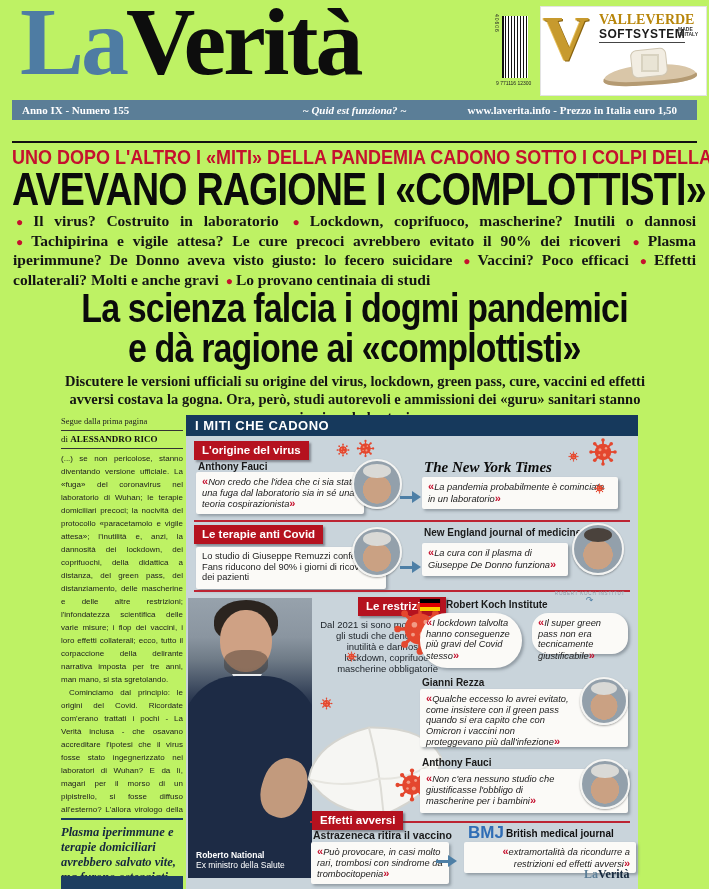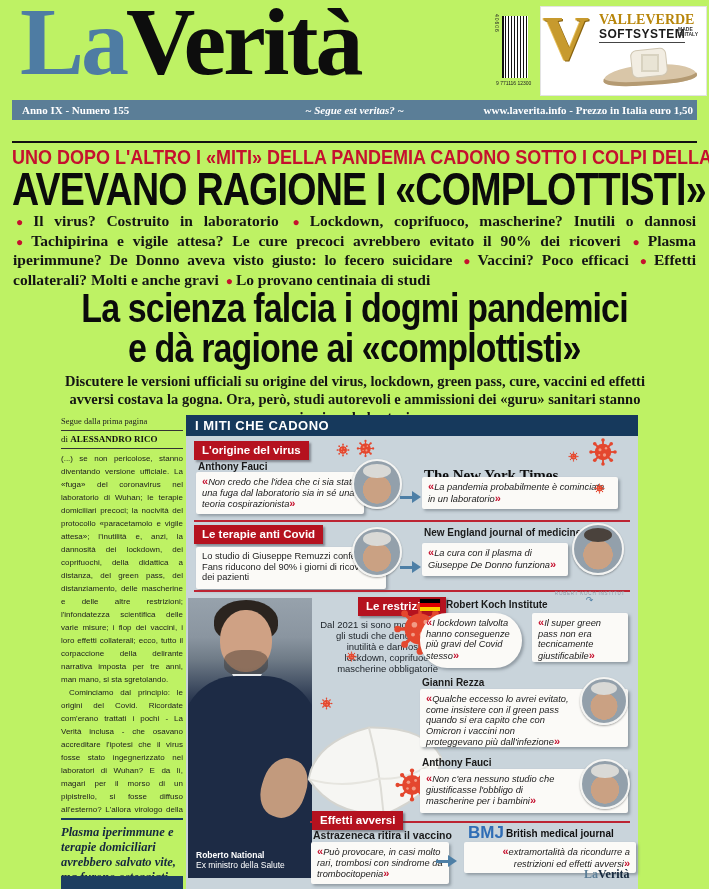--- a/index.html
+++ b/index.html
@@ -25,21 +25,21 @@
   .sandal{position:absolute;left:62px;top:40px;width:96px;height:42px;}
   .sandal .sole{position:absolute;left:0;top:18px;width:94px;height:20px;background:#d9c6a8;border-radius:50% 50% 45% 45%/80% 80% 40% 40%;box-shadow:inset 0 -4px 0 #b49a72;transform:rotate(-4deg);}
   .sandal .strap{position:absolute;left:28px;top:2px;width:34px;height:26px;background:#f2ede2;border:1px solid #cfc6b2;border-radius:6px;transform:rotate(-6deg);}
   .sandal .buckle{position:absolute;left:38px;top:7px;width:14px;height:14px;border:2px solid #d8d2c0;background:#e9e4d5;}
 
   
   .band{left:12px;top:100px;width:685px;height:20px;background:#5b7e97;color:#fff;
         font-family:"Liberation Serif",serif;font-weight:bold;font-size:11px;line-height:20px;}
   .band .bl{position:absolute;left:10px;}
   .band .bc{position:absolute;left:0;width:100%;text-align:center;font-style:italic;}
-  .band .br{position:absolute;right:4px;}
+  .band .br{position:absolute;right:20px;}
   .folio{left:12px;top:122px;width:685px;height:18px;font-size:11px;line-height:18px;letter-spacing:0;}
   .folio .sep{color:#b5121f;font-size:9px;margin:0 4px;}
   .folio b{font-weight:bold;}
   .folio .date{position:absolute;right:0;top:0;font-family:"Liberation Serif",serif;font-weight:bold;}
   .rule-heavy{left:12px;top:141px;width:685px;height:2px;background:#111;}
 
   
   .kicker{left:12px;top:146px;width:697px;color:#c5112e;font-weight:bold;font-size:20px;white-space:nowrap;}
   .kicker .sq{display:inline-block;transform:scaleX(0.9);transform-origin:left center;}
   .headline{left:12px;top:165px;width:697px;font-weight:bold;font-size:47px;line-height:1;color:#0b0b0b;white-space:nowrap;}
@@ -176,21 +176,21 @@
     </span>
     <div class="sandal">
       <div class="sole"></div>
       <div class="strap"></div>
       <div class="buckle"></div>
     </div>
   </div>
 
   <div class="abs band">
     <span class="bl">Anno IX - Numero 155</span>
-    <span class="bc">~  Segue est veritas?  ~</span>
+    <span class="bc">~  Quid est funziona?  ~</span>
     <span class="br">www.laverita.info - Prezzo in Italia euro 1,50</span>
   </div>
 
   <div class="abs rule-heavy"></div>
 
   <div class="abs kicker"><span class="sq">UNO DOPO L'ALTRO I «MITI» DELLA PANDEMIA CADONO SOTTO I COLPI DELLA SCIENZA</span></div>
   <div class="abs headline"><span class="sq">AVEVANO RAGIONE I «COMPLOTTISTI»</span></div>
 
   <div class="abs bullets">
     <span class="dot">●</span><span>Il virus? Costruito in laboratorio</span>
@@ -238,21 +238,21 @@
       </svg>
     <div class="speaker" style="left:12px;top:46px;">Anthony Fauci</div>
     <div class="card" style="left:10px;top:57px;width:168px;height:42px;">
       <span class="qo">«</span><span class="qtext">Non credo che l'idea che ci sia stata una fuga dal laboratorio sia in sé una teoria cospirazionista</span><span class="qc">»</span>
     </div>
     <div class="avatar hair-light" style="left:166px;top:44px;width:46px;height:46px;"></div>
     <div class="arrow" style="left:214px;top:76px;">
         <span class="bar"></span>
         <span class="tip"></span>
       </div>
-    <div class="outlet-serif" style="left:238px;top:52px;">The New York Times</div>
+    <div class="outlet-serif" style="left:238px;top:44px;font-style:italic;">The New York Times</div>
     <svg class="virus" style="left:382px;top:36px;width:11px;height:11px;">
         <use href="#virus"></use>
       </svg>
     <svg class="virus" style="left:402px;top:22px;width:30px;height:30px;">
         <use href="#virus"></use>
       </svg>
     <div class="card" style="left:236px;top:62px;width:196px;height:32px;">
       <span class="qo">«</span><span class="qtext">La pandemia probabilmente è cominciata in un laboratorio</span><span class="qc">»</span>
     </div>
     <svg class="virus" style="left:408px;top:68px;width:11px;height:11px;">
@@ -314,21 +314,21 @@
 
     <div class="flag" style="left:234px;top:184px;"></div>
     <div class="speaker" style="left:260px;top:184px;">Robert Koch Institute</div>
     <div class="rki-mini" style="left:364px;top:176px;width:80px;">
       <span>ROBERT KOCH INSTITUT</span>
       <span class="swoosh">↷</span>
     </div>
     <div class="card" style="left:234px;top:198px;width:102px;height:55px;border-radius:27px;">
       <span class="qo">«</span><span class="qtext">I lockdown talvolta hanno conseguenze più gravi del Covid stesso</span><span class="qc">»</span>
     </div>
-    <div class="card" style="left:346px;top:198px;width:96px;height:49px;">
+    <div class="card" style="left:346px;top:198px;width:96px;height:41px;border-radius:16px;">
       <span class="qo">«</span><span class="qtext">Il super green pass non era tecnicamente giustificabile</span><span class="qc">»</span>
     </div>
 
     <div class="speaker" style="left:236px;top:262px;">Gianni Rezza</div>
     <div class="card" style="left:234px;top:274px;width:208px;height:58px;padding-right:54px;">
       <span class="qo">«</span><span class="qtext">Qualche eccesso lo avrei evitato, come insistere con il green pass quando si era capito che con Omicron i vaccini non proteggevano più dall'infezione</span><span class="qc">»</span>
     </div>
     <div class="avatar hair-light" style="left:394px;top:262px;width:44px;height:44px;"></div>
 
     <div class="speaker" style="left:236px;top:342px;">Anthony Fauci</div>

